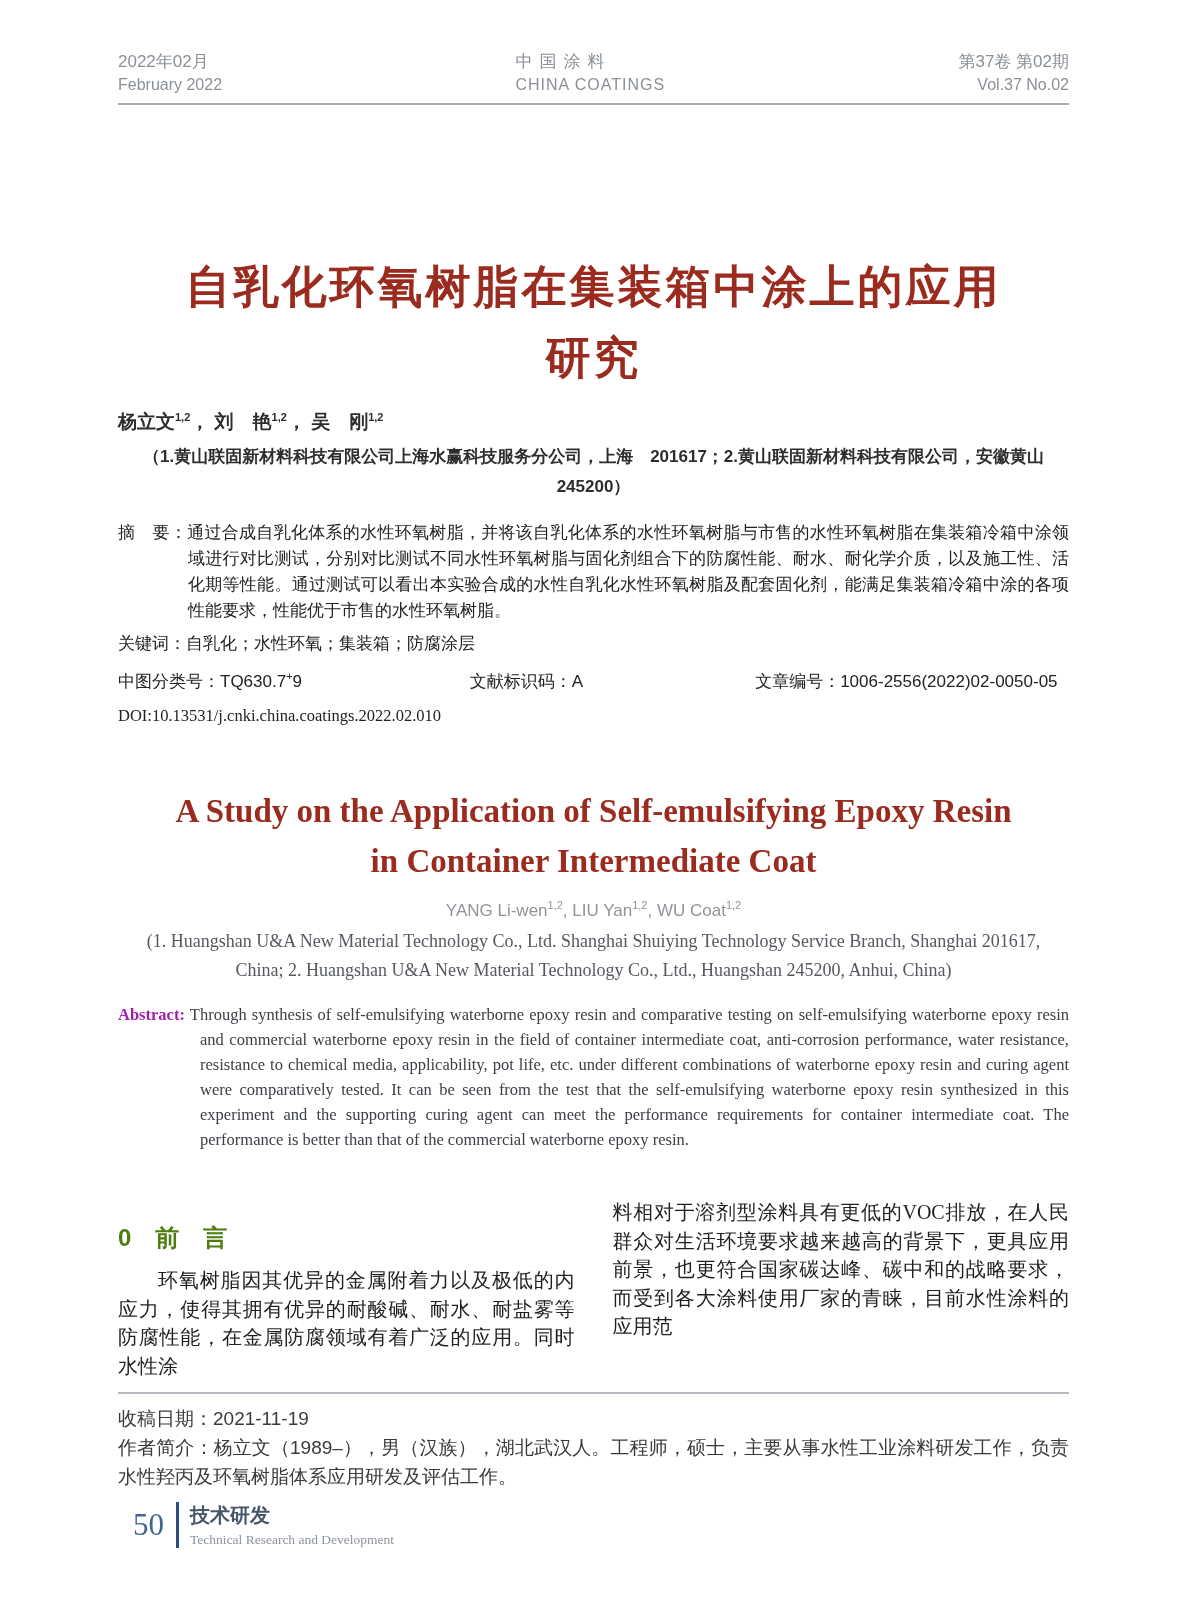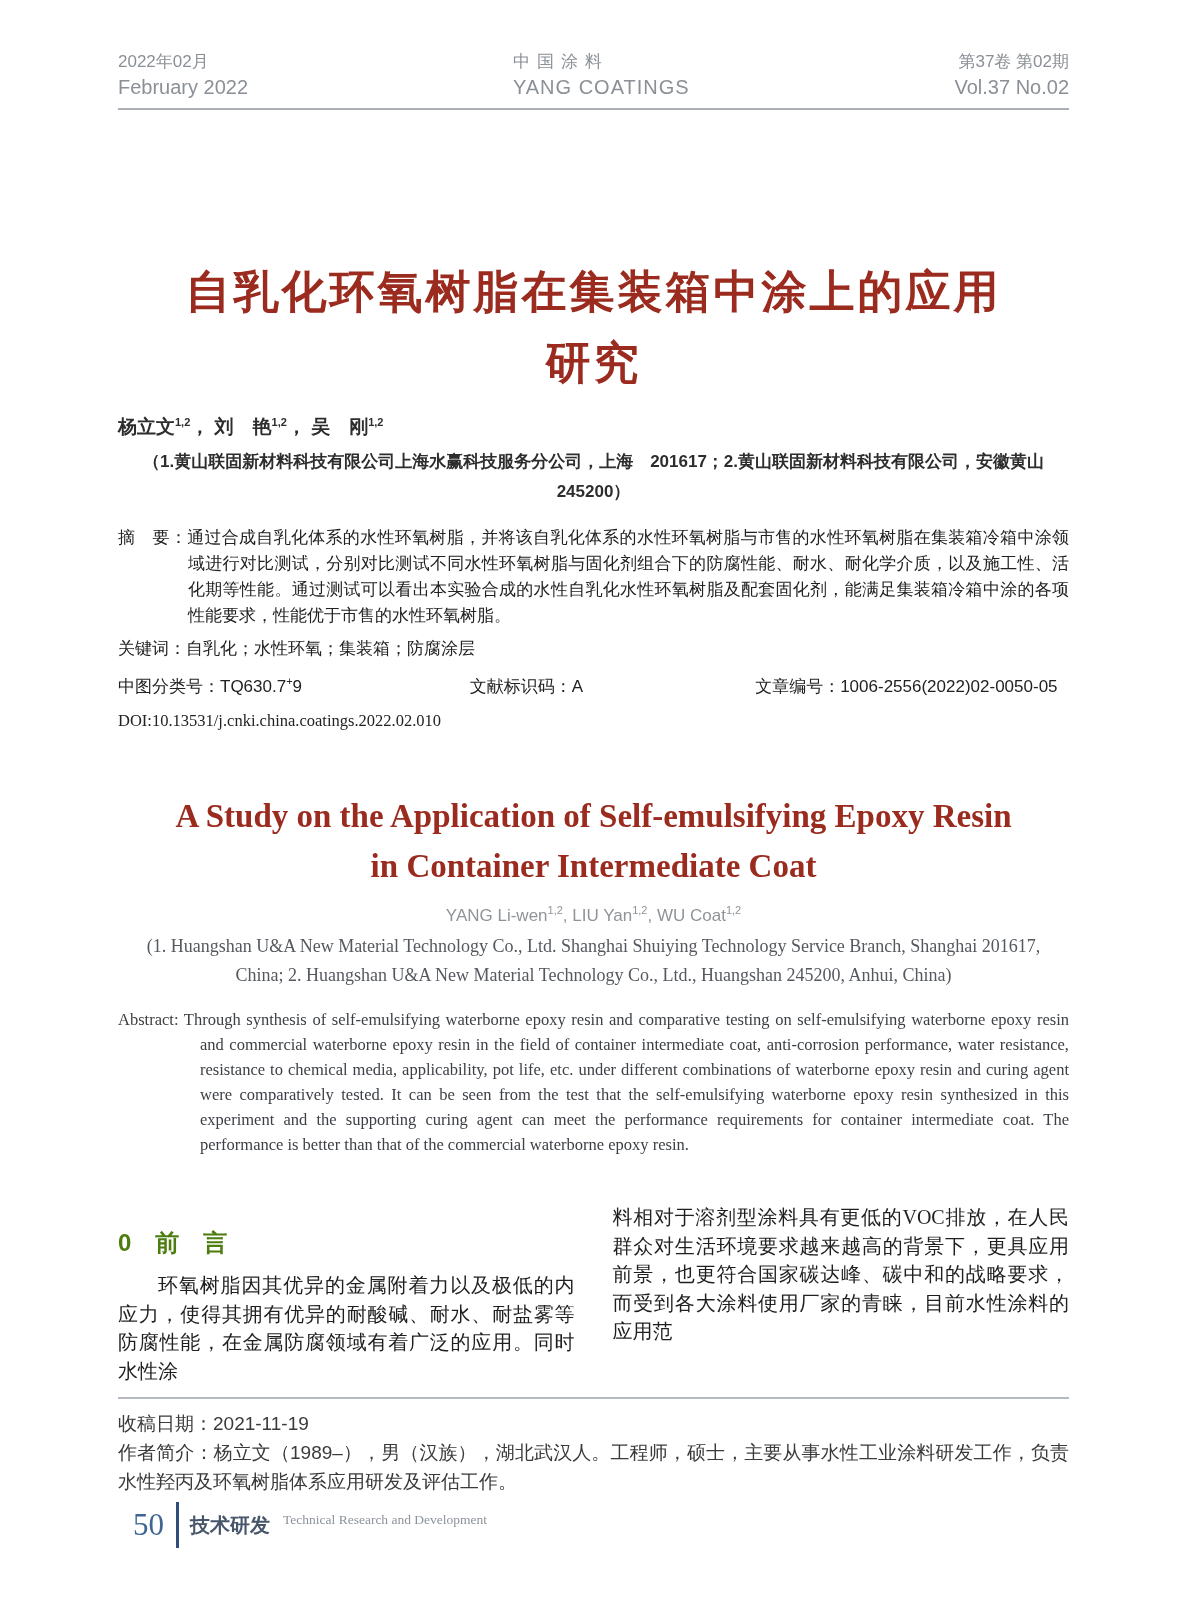--- a/index.html
+++ b/index.html
@@ -20,21 +20,21 @@
     display:flex; justify-content:space-between; align-items:flex-end;
     padding-top:50px; padding-bottom:9px;
     border-bottom:2px solid #a9afb5;
     color:#8a9096;
   }
   .jh-cell { display:flex; flex-direction:column; gap:3px; }
   .jh-center { }
   .jh-right { text-align:right; }
   .jh-zh { font-size:17px; }
   .jh-center .jh-zh { letter-spacing:7px; }
-  .jh-en { font-size:20px; }
+  .jh-en { font-size:16px; }
   .jh-center .jh-en { letter-spacing:1px; }
 
   
   .title-zh {
     margin-top:146px;
     text-align:center;
     font-size:45px; line-height:71px; font-weight:700;
     color:#9a2b1e; letter-spacing:3px;
   }
   .authors-zh {
@@ -85,21 +85,21 @@
     font-family:"Liberation Serif", serif; 
     font-size:18px; line-height:29px; color:#55595f;
   }
   .abstract-en {
     margin-top:17px;
     font-family:"Liberation Serif", serif;
     font-size:16.5px; line-height:25px; color:#3c4046;
     text-align:justify;
     padding-left:82px; text-indent:-82px;
   }
-  .abstract-en .hang-label { font-weight:400; color:#404040; }
+  .abstract-en .hang-label { font-weight:700; color:#a21caf; }
   .kw-en {
     margin-top:5px;
     font-family:"Liberation Serif", serif;
     font-size:16.5px; line-height:25px; color:#3c4046;
     padding-left:90px; text-indent:-90px;
   }
   .kw-en .hang-label { font-weight:700; color:#2b2f33; }
 
   
   .body-columns {
@@ -135,40 +135,40 @@
     display:flex; align-items:center;
   }
   .pf-number {
     font-family:"Liberation Serif", serif;
     font-size:31px; color:#3f6591;
   }
   .pf-bar {
     width:3px; height:46px; background:#2e4d7b;
     margin:0 11px 0 12px;
   }
-  .pf-labels { display:flex; flex-direction:row; gap:13px; }
+  .pf-labels { display:flex; flex-direction:column; gap:3px; }
   .pf-zh { font-size:20px; font-weight:700; color:#47566a; }
   .pf-en {
     font-family:"Liberation Serif", serif;
     font-size:13.5px; color:#8d939b;
   }
 </style>
 </head>
 <body>
 
 <div class="page">
 
   <div class="journal-header">
     <div class="jh-cell">
       <span class="jh-zh">2022年02月</span>
       <span class="jh-en">February 2022</span>
     </div>
     <div class="jh-cell jh-center">
       <span class="jh-zh">中国涂料</span>
-      <span class="jh-en">YANG COATINGS</span>
+      <span class="jh-en">CHINA COATINGS</span>
     </div>
     <div class="jh-cell jh-right">
       <span class="jh-zh">第37卷 第02期</span>
       <span class="jh-en">Vol.37  No.02</span>
     </div>
   </div>
 
   <div class="title-zh">
     <div>自乳化环氧树脂在集装箱中涂上的应用</div>
     <div>研究</div>

